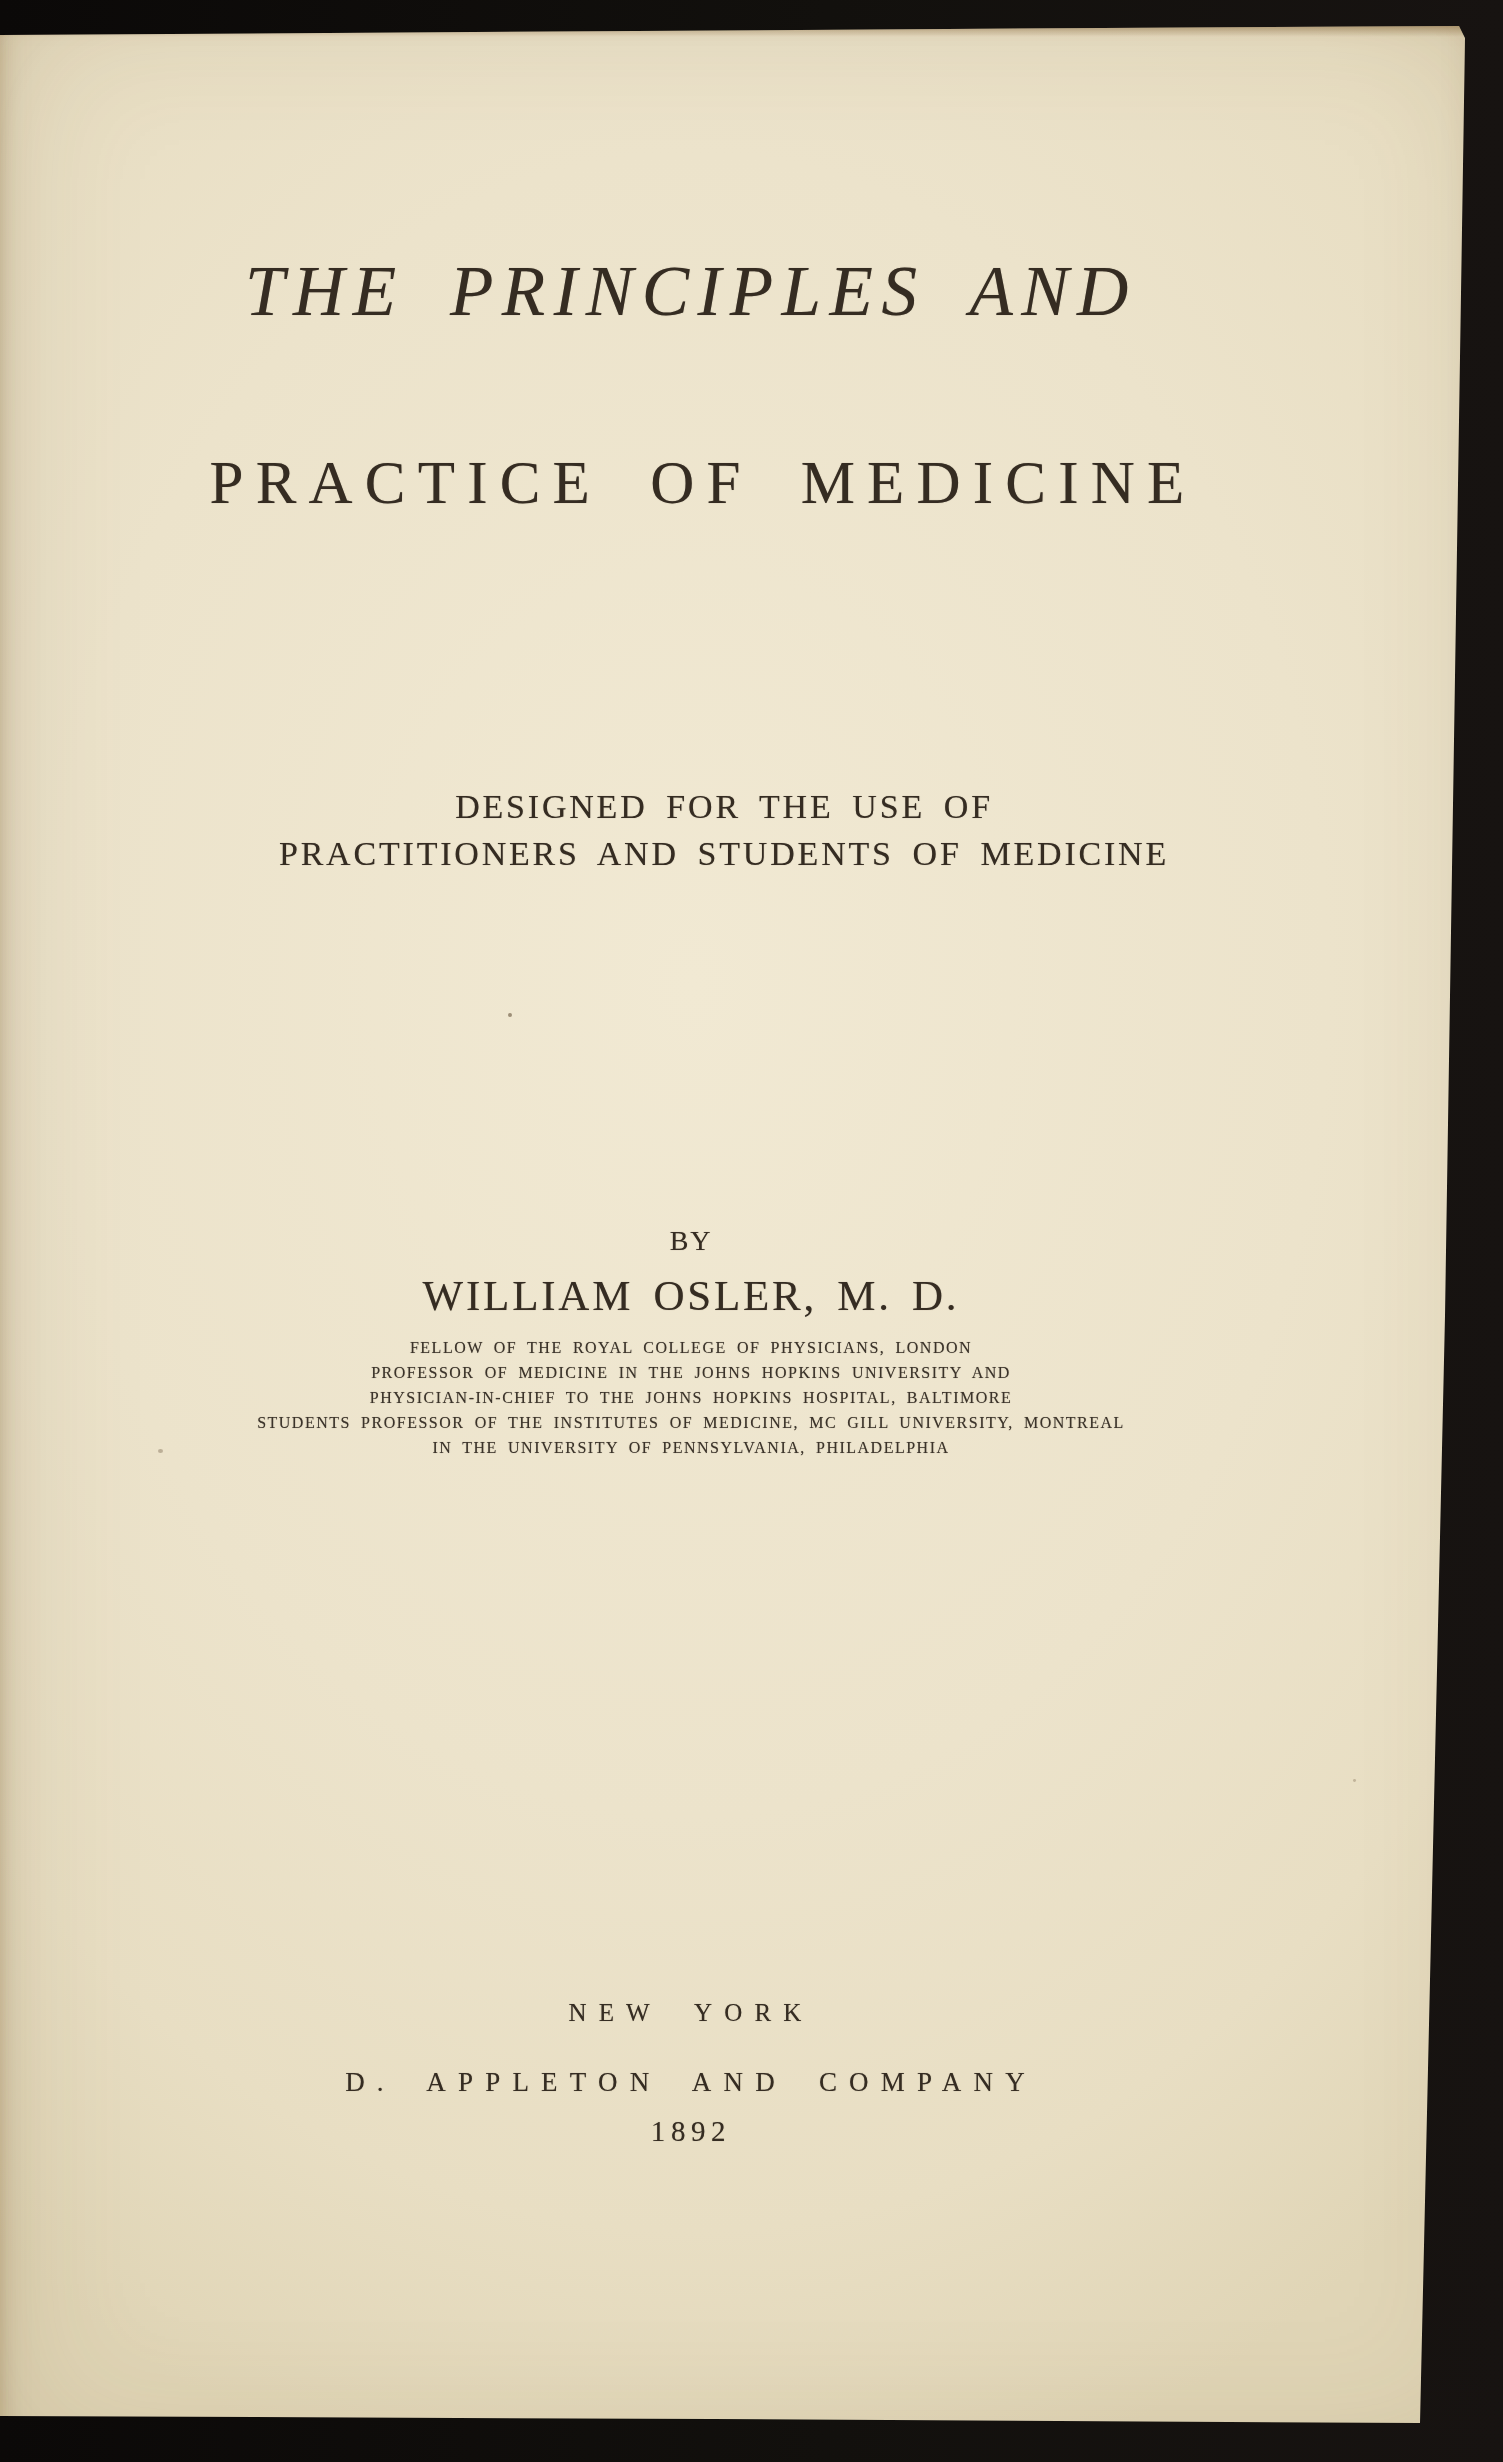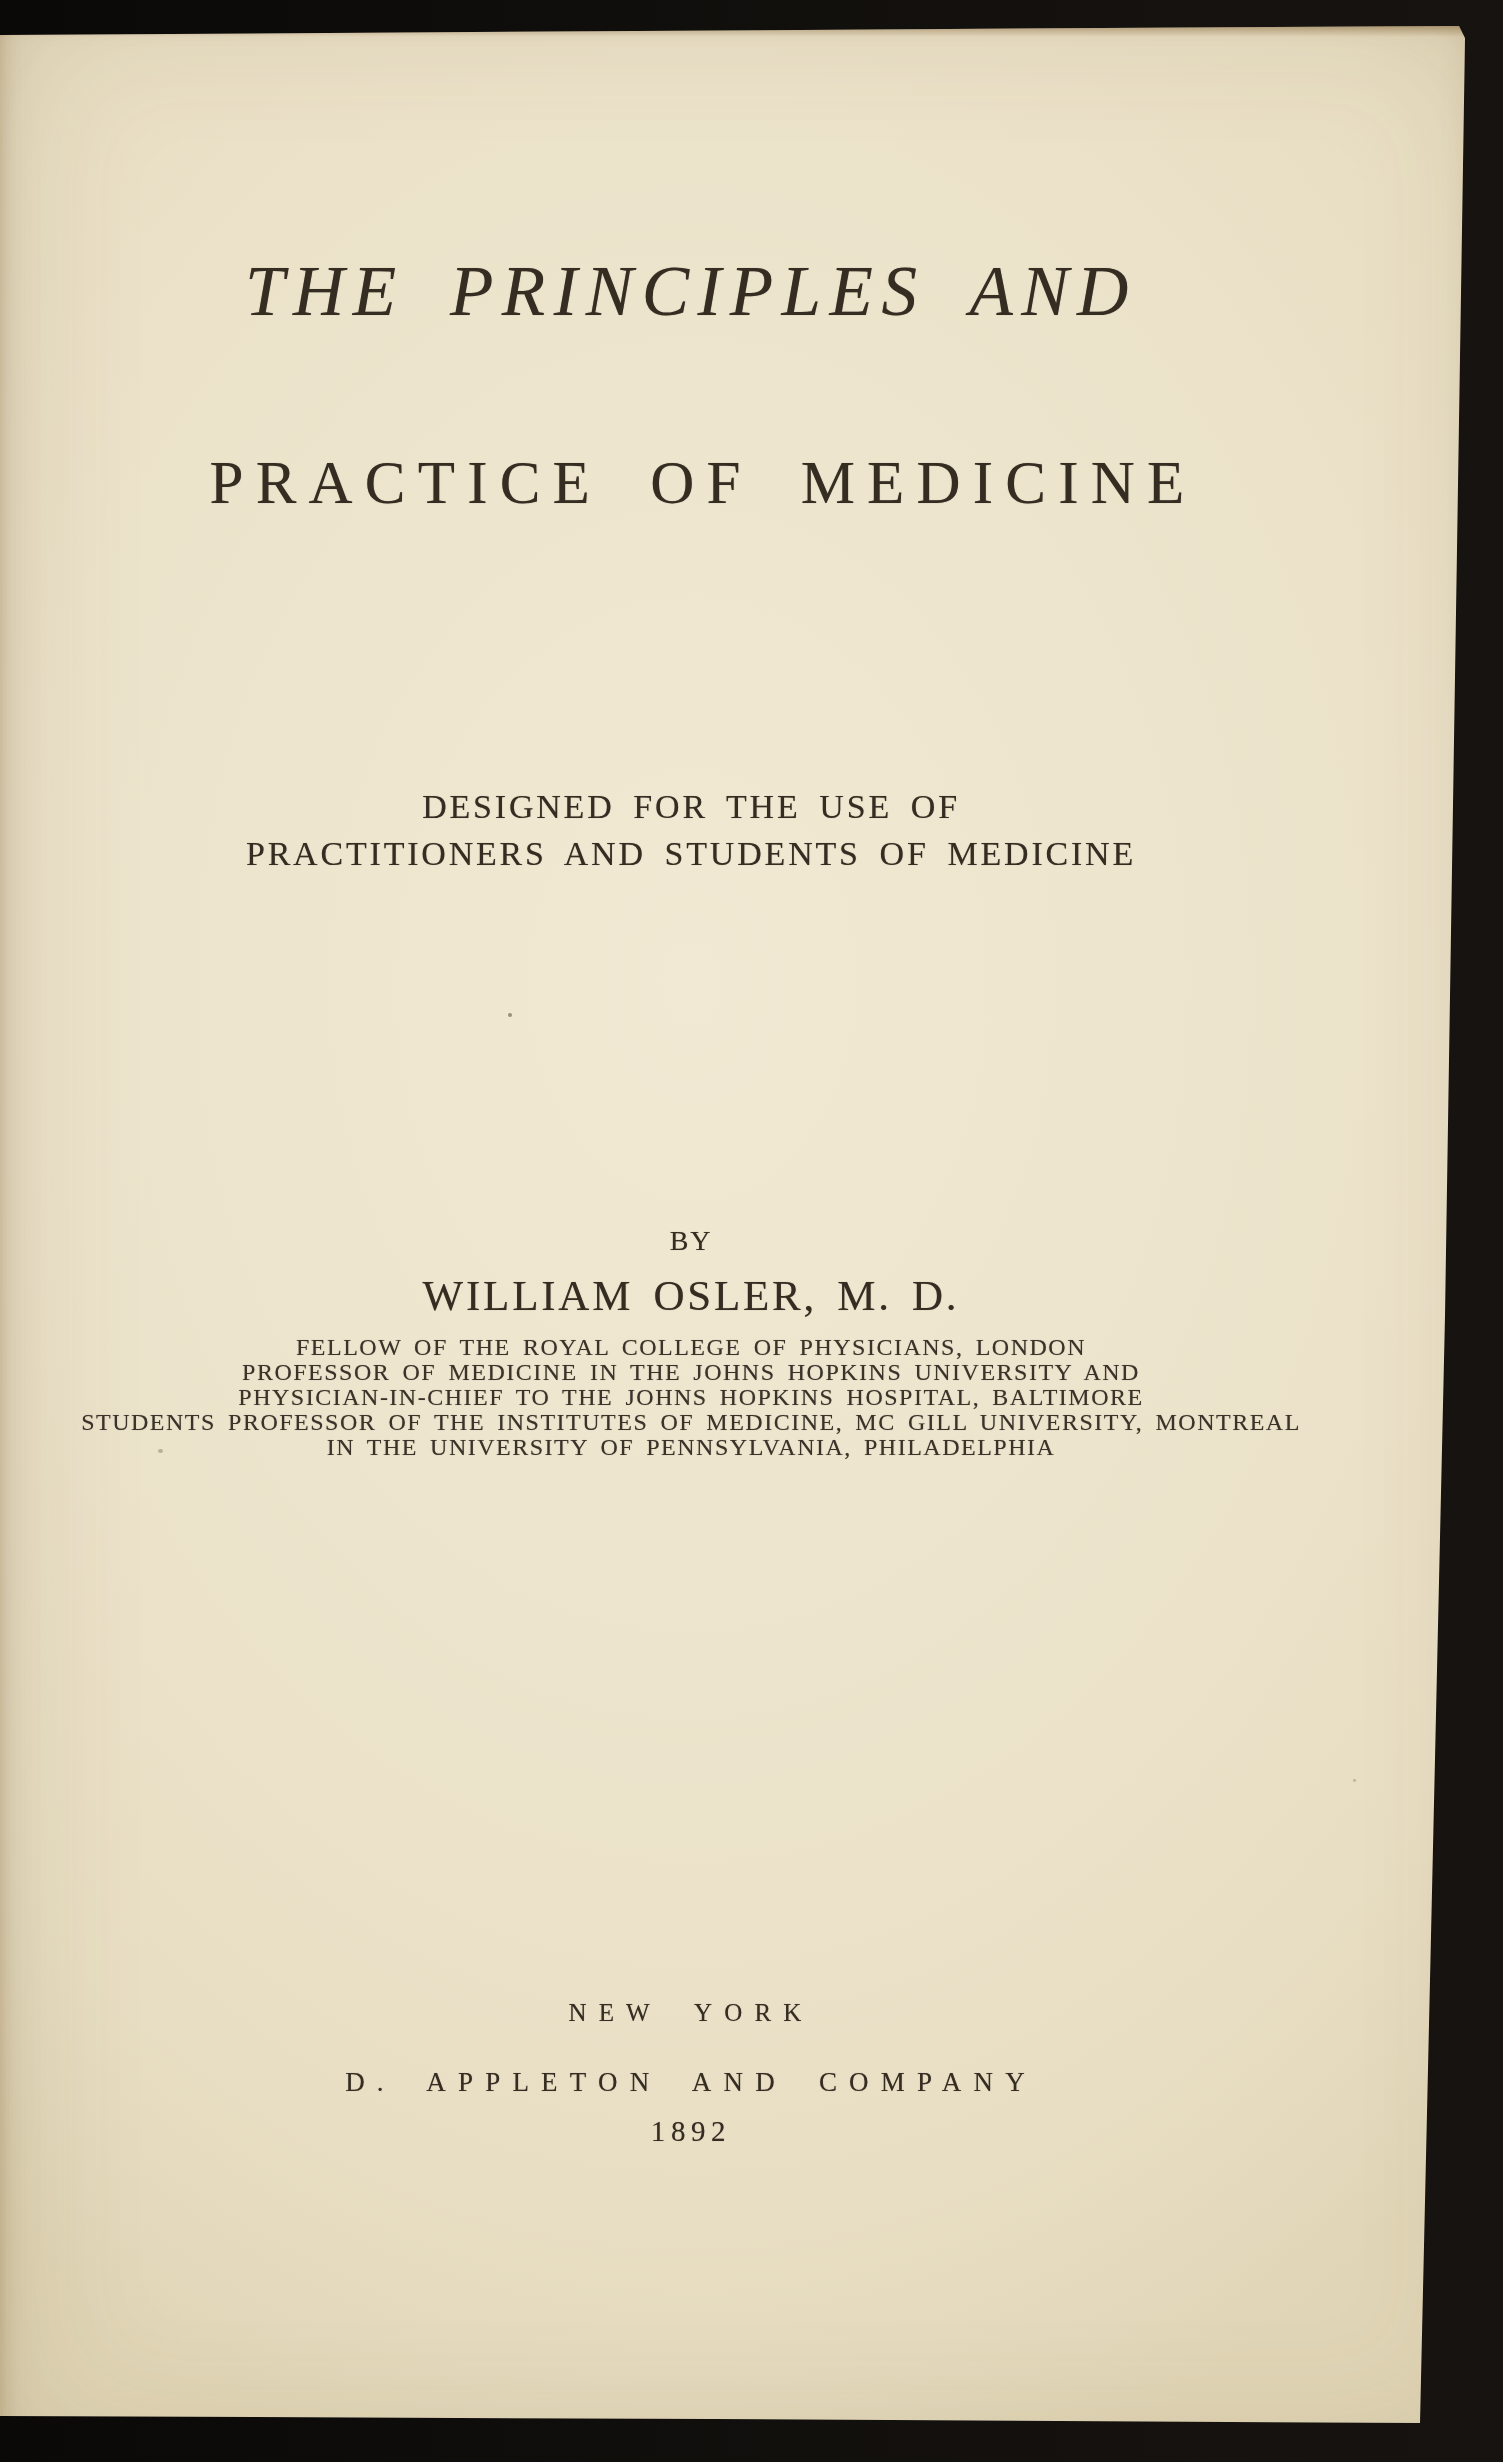--- a/index.html
+++ b/index.html
@@ -69,37 +69,38 @@
     word-spacing: 20.7px;
     line-height: 1;
     padding-left: 12px;
   }
   .subtitle {
     top: 783px;
     font-size: 34px;
     letter-spacing: 2.8px;
     word-spacing: 7.5px;
     line-height: 47px;
+    padding-left: 33px;
   }
   .by-label {
     top: 1227px;
     font-size: 28px;
     letter-spacing: 1.9px;
     line-height: 1;
   }
   .author-name {
     top: 1274px;
     font-size: 43px;
     letter-spacing: 2.8px;
     word-spacing: 6.6px;
     line-height: 1;
   }
   .credentials {
     top: 1335px;
-    font-size: 24px;
+    font-size: 16px;
     letter-spacing: 1.5px;
     word-spacing: 4.7px;
     line-height: 25px;
     color: #3b332a;
   }
   .imprint-city {
     top: 2000px;
     font-size: 25px;
     letter-spacing: 12.2px;
     word-spacing: 15px;

